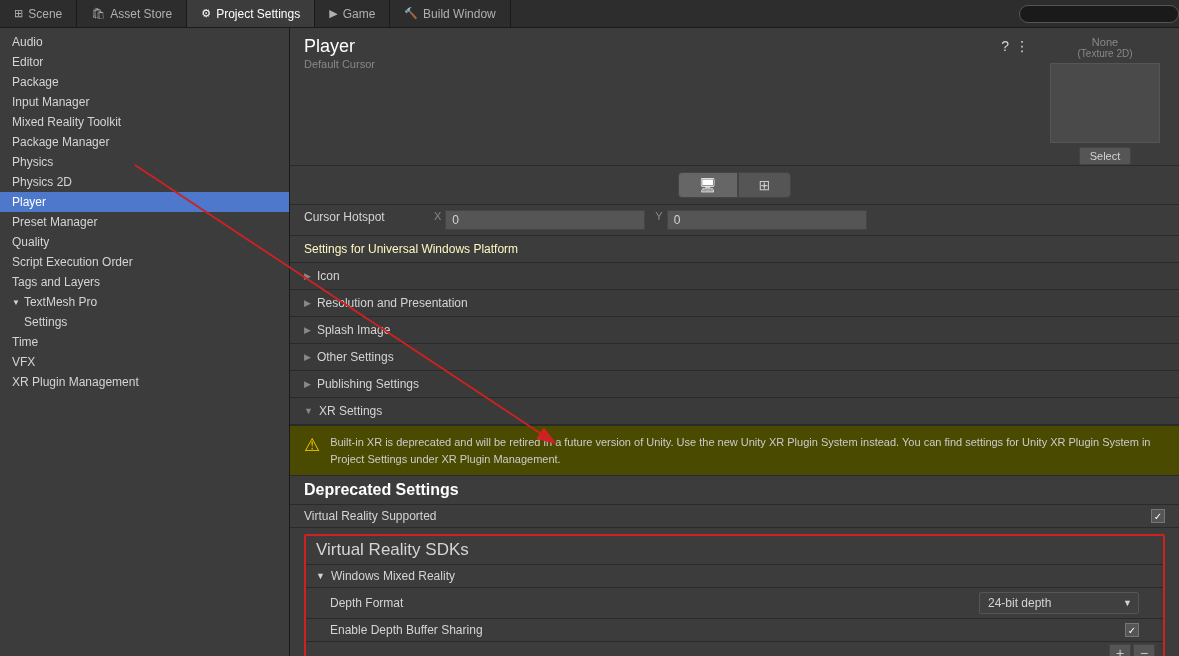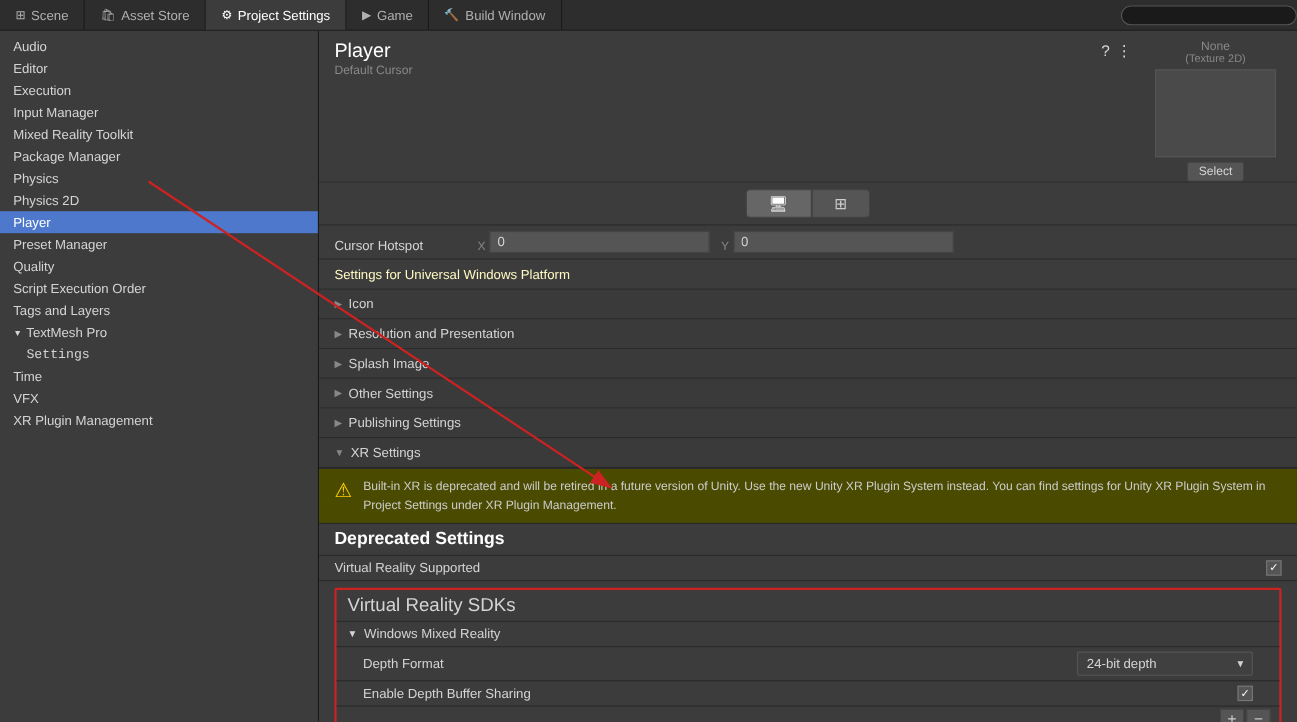--- a/index.html
+++ b/index.html
@@ -11,21 +11,21 @@
     .tab.active { background: #3c3c3c; color: #ffffff; }
     .tab-icon { font-size: 11px; }
 
     
     .main-layout { display: flex; height: calc(656px - 28px); }
 
     
     .sidebar { width: 290px; background: #3c3c3c; border-right: 1px solid #1a1a1a; overflow-y: auto; padding: 4px 0; flex-shrink: 0; }
     .sidebar-item { padding: 3px 12px; cursor: pointer; font-size: 12px; color: #d4d4d4; white-space: nowrap; }
     .sidebar-item.active { background: #4d78cc; color: #ffffff; }
-    .sidebar-item.sub { padding-left: 24px; font-family: Liberation Mono, monospace; }
+    .sidebar-item.sub { padding-left: 24px; }
     .sidebar-group { display: flex; align-items: center; gap: 4px; }
     .triangle { font-size: 8px; }
 
     
     .content { flex: 1; display: flex; flex-direction: column; overflow: hidden; background: #3c3c3c; }
 
     
     .search-bar { margin-left: auto; display: flex; align-items: center; }
     .search-input { background: #1a1a1a; border: 1px solid #555; border-radius: 10px; padding: 2px 8px; font-size: 11px; color: #ccc; width: 160px; }
 
@@ -69,21 +69,21 @@
 <div class="main-layout">
 
   <div class="sidebar">
     <div class="sidebar-item">
       <span>Audio</span>
     </div>
     <div class="sidebar-item">
       <span>Editor</span>
     </div>
     <div class="sidebar-item">
-      <span>Execution</span>
+      <span>Package</span>
     </div>
     <div class="sidebar-item">
       <span>Input Manager</span>
     </div>
     <div class="sidebar-item">
       <span>Mixed Reality Toolkit</span>
     </div>
     <div class="sidebar-item">
       <span>Package Manager</span>
     </div>
@@ -146,21 +146,21 @@
         <div style="width:110px; height:80px; background:#4a4a4a; border:1px solid #555; margin:4px 0;"></div>
         <button style="background:#555; border:1px solid #444; padding:2px 10px; font-size:11px; color:#d4d4d4; cursor:pointer; border-radius:2px;">Select</button>
       </div>
     </div>
 
     <div style="display:flex; justify-content:center; gap:0; padding:6px 14px; border-bottom:1px solid #2a2a2a; background:#3c3c3c;">
       <button style="background:#666; border:1px solid #444; padding:4px 20px; cursor:pointer; color:#fff; font-size:14px; border-radius:4px 0 0 4px;">🖥</button>
       <button style="background:#555; border:1px solid #444; padding:4px 20px; cursor:pointer; color:#ccc; font-size:14px; border-radius:0 4px 4px 0;">⊞</button>
     </div>
 
-    <div style="display:flex; align-items:flex-end; padding:5px 14px; border-bottom:1px solid #2a2a2a;">
+    <div style="display:flex; align-items:flex-start; padding:5px 14px; border-bottom:1px solid #2a2a2a;">
       <span style="min-width:130px; font-size:12px;">Cursor Hotspot</span>
       <span style="font-size:11px; color:#888; margin-right:4px;">X</span>
       <input type="text" style="background: rgb(85, 85, 85); border: 1px solid rgb(68, 68, 68); padding: 2px 6px; font-size: 12px; color: rgb(212, 212, 212); width: 200px;" value="0">
       <span style="font-size:11px; color:#888; margin:0 4px 0 10px;">Y</span>
       <input type="text" style="background: rgb(85, 85, 85); border: 1px solid rgb(68, 68, 68); padding: 2px 6px; font-size: 12px; color: rgb(212, 212, 212); width: 200px;" value="0">
     </div>
 
     <div style="overflow-y:auto; flex:1;">
 
       <div style="padding:6px 14px; font-size:12px; color:#fef9c3; background:#3c3c3c; border-bottom:1px solid #2a2a2a;">Settings for Universal Windows Platform</div>

